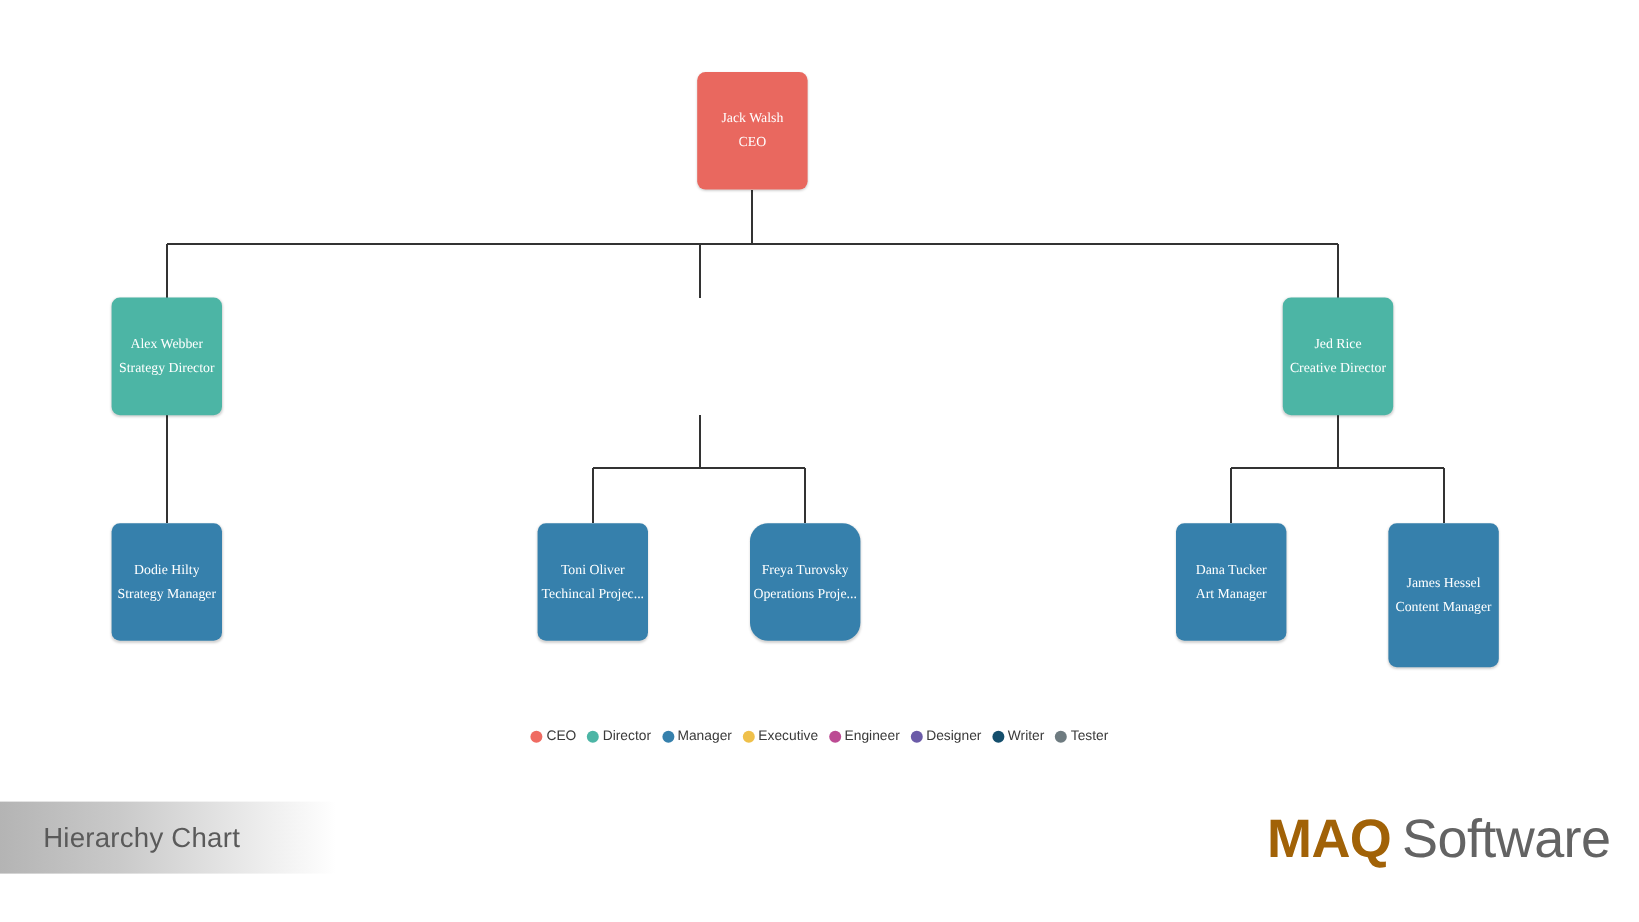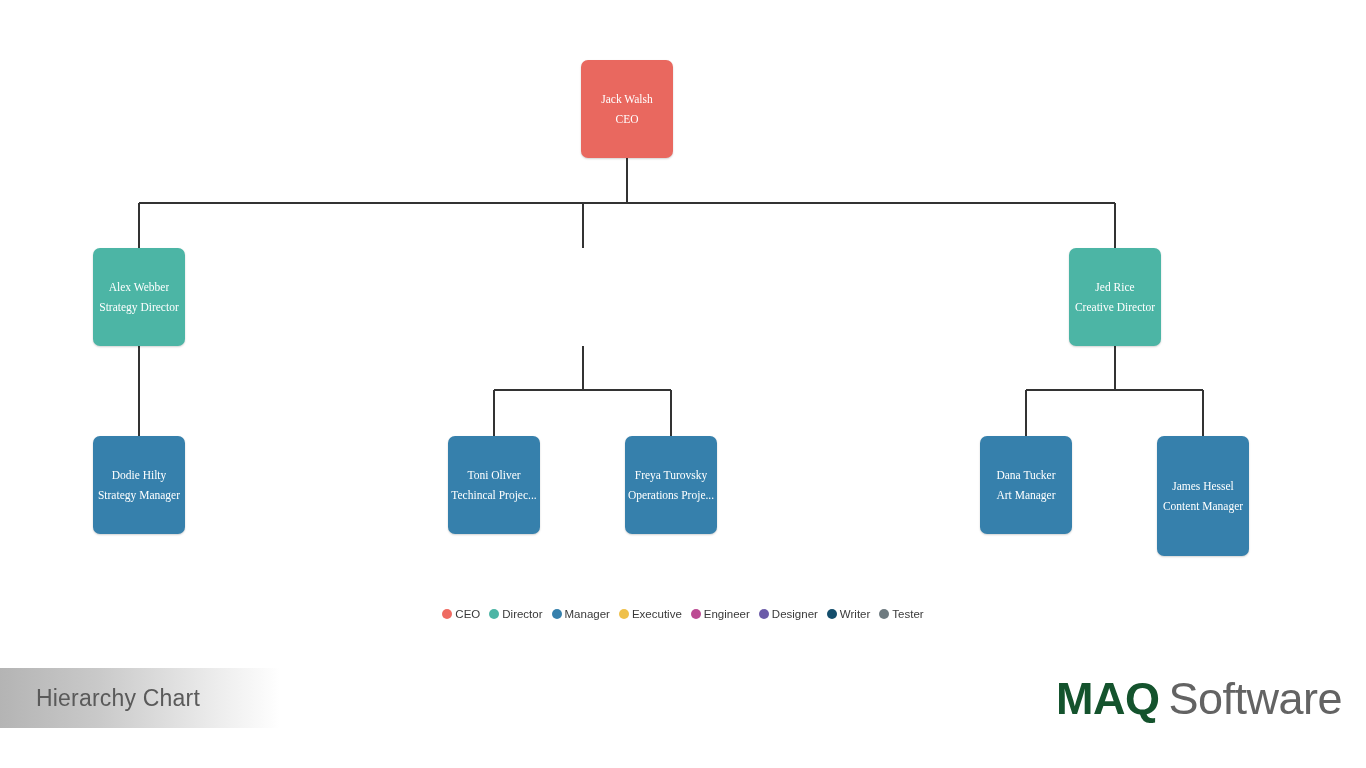--- a/index.html
+++ b/index.html
@@ -125,21 +125,21 @@
     right: 20px;
     top: 2px;
     height: 58px;
     display: flex;
     flex-direction: row;
     align-items: center;
     font-size: 45px;
     letter-spacing: -0.5px;
   }
   #brand-maq {
-    color: #14532d;
+    color: #a16207;
     font-weight: bold;
     font-family: "Liberation Sans", sans-serif;
   }
   #brand-software {
     color: #636363;
     font-weight: normal;
     font-family: "Liberation Sans", sans-serif;
     margin-left: 9px;
   }
 </style>
@@ -192,21 +192,21 @@
   <div class="node" style="left:93px; top:436px; width:92px; height:98px; background:#3680AC;">
     <span class="n-name">Dodie Hilty</span>
     <span class="n-title">Strategy Manager</span>
   </div>
 
   <div class="node" style="left:448px; top:436px; width:92px; height:98px; background:#3680AC;">
     <span class="n-name">Toni Oliver</span>
     <span class="n-title">Techincal Projec...</span>
   </div>
 
-  <div class="node" style="left:625px; top:436px; width:92px; height:98px; background:#3680AC;">
+  <div class="node" style="left:625px; top:436px; width:92px; height:98px; background:#3680AC;border-radius:15px;">
     <span class="n-name">Freya Turovsky</span>
     <span class="n-title">Operations Proje...</span>
   </div>
 
   <div class="node" style="left:980px; top:436px; width:92px; height:98px; background:#3680AC;">
     <span class="n-name">Dana Tucker</span>
     <span class="n-title">Art Manager</span>
   </div>
 
   <div class="node" style="left:1157px; top:436px; width:92px; height:120px; background:#3680AC;">

